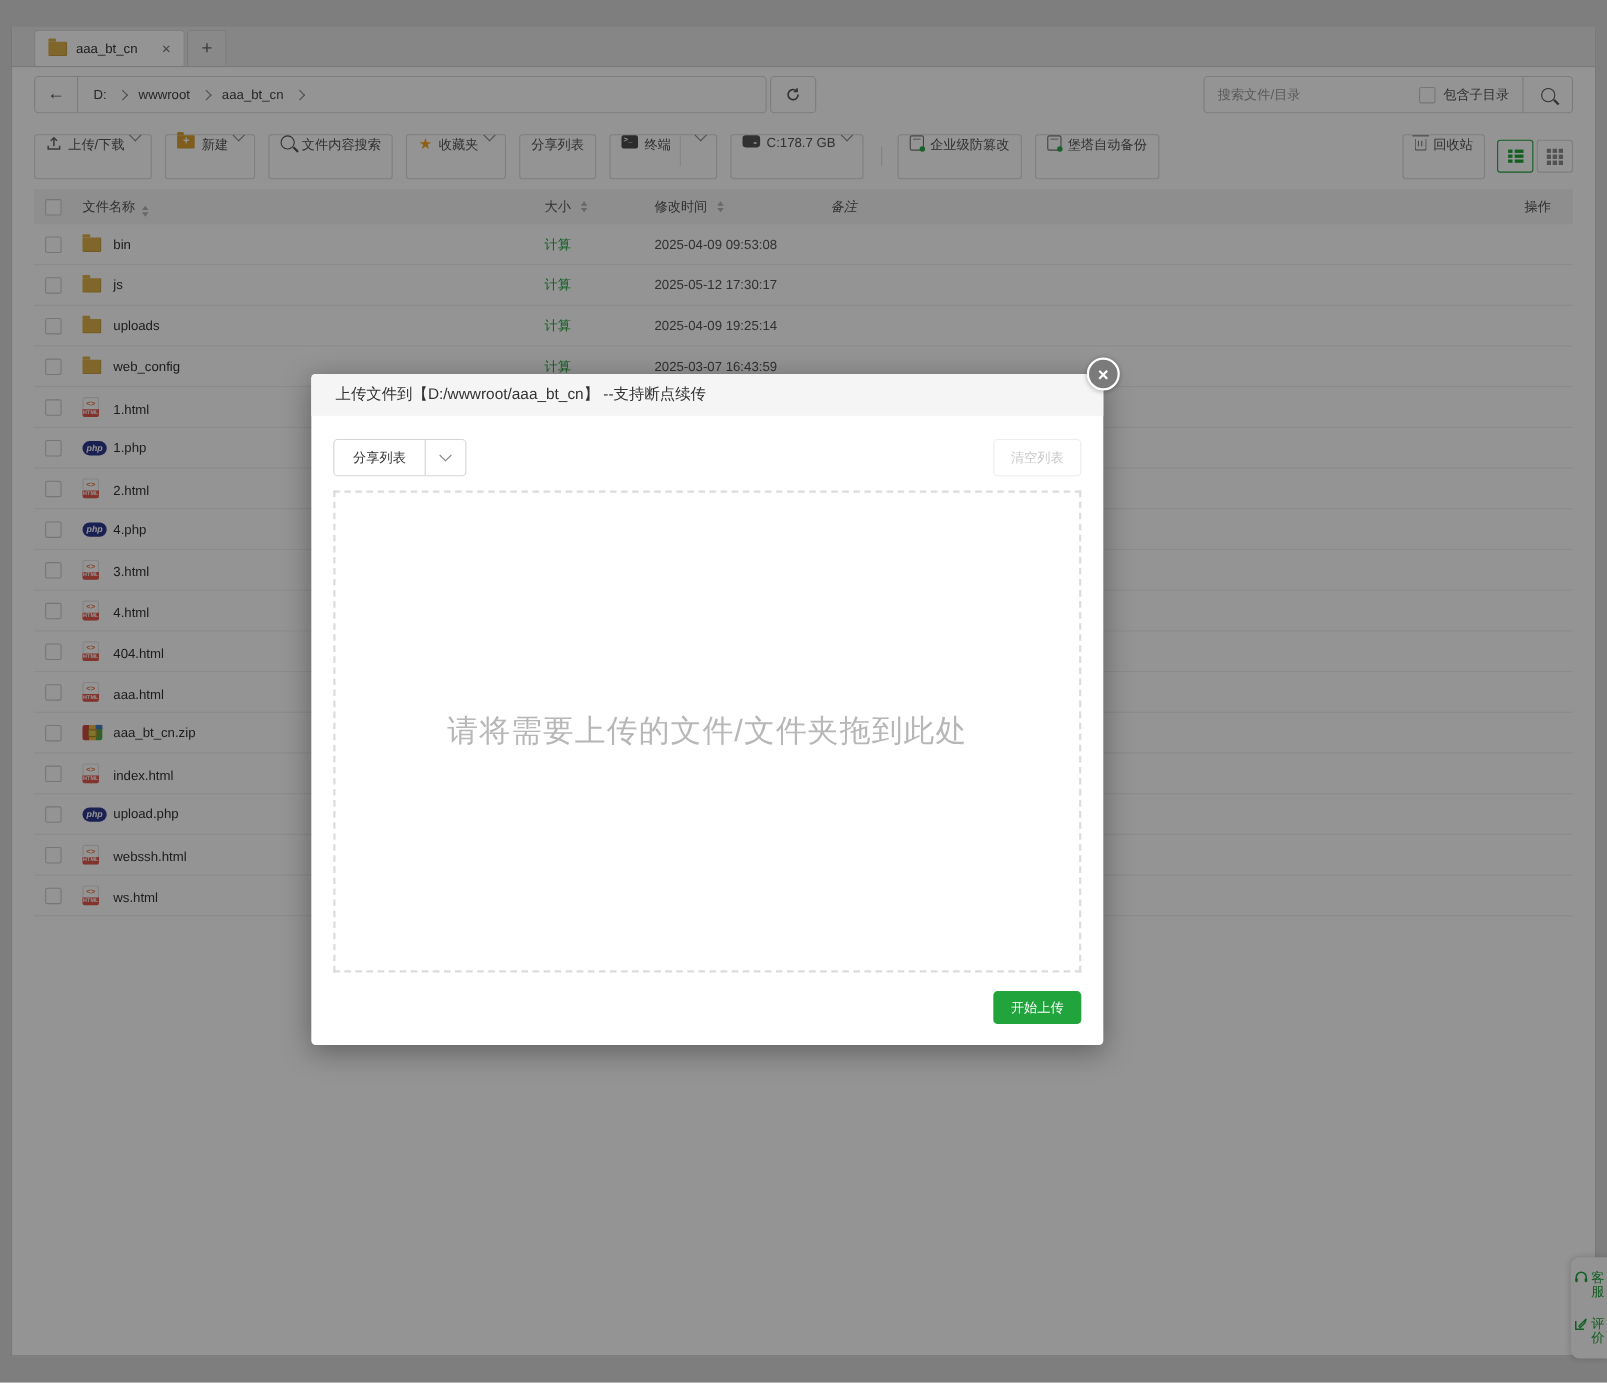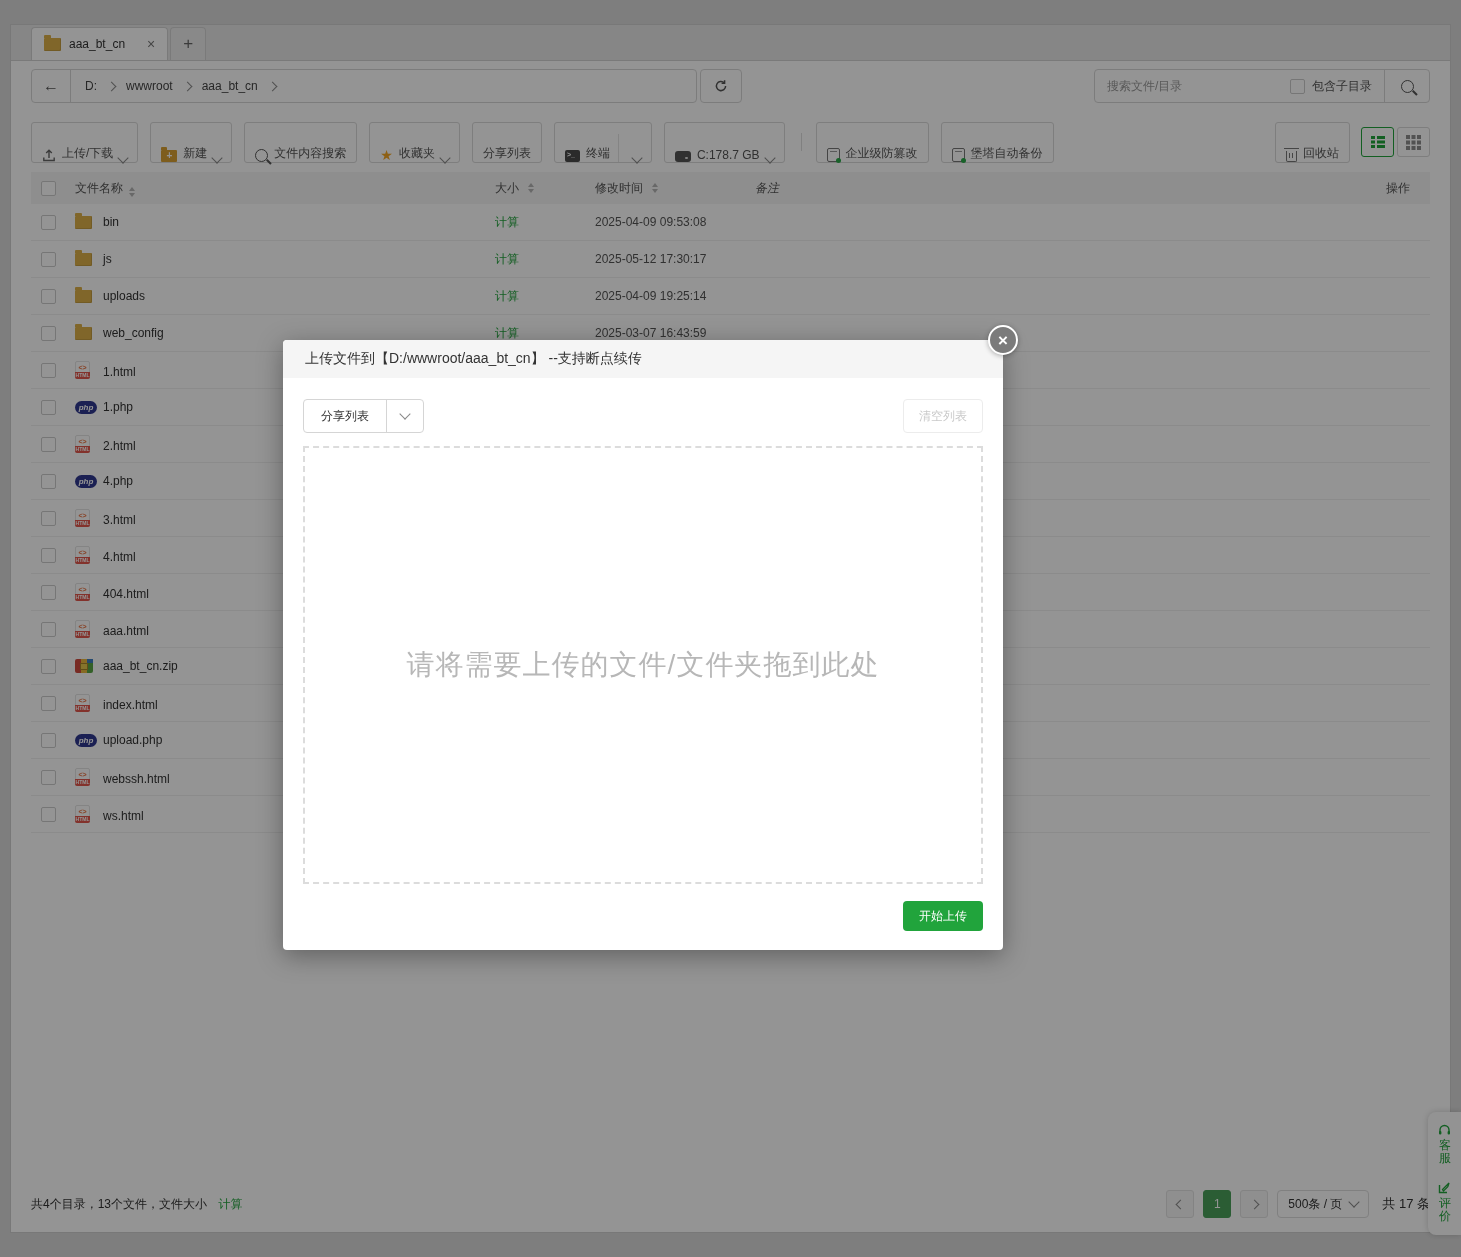--- a/index.html
+++ b/index.html
@@ -31,21 +31,21 @@
   .searchbox input{border:none;outline:none;flex:1;padding:0 12px;font-size:12px;color:#333;background:transparent;font-family:inherit;}
   .searchbox input::placeholder{color:#9a9a9a;}
   .cb{width:15px;height:15px;border:1px solid #ccc;border-radius:2px;background:#fff;box-sizing:border-box;flex:none;cursor:pointer;}
   .cb-label{color:#555;margin:0 12px 0 7px;white-space:nowrap;}
   .search-btn{width:44px;height:100%;border-left:1px solid #d6d6d6;display:flex;align-items:center;justify-content:center;cursor:pointer;}
   .mag{width:11px;height:11px;border:1.6px solid #555;border-radius:50%;position:relative;display:inline-block;}
   .mag::after{content:"";position:absolute;width:6px;height:1.6px;background:#555;transform:rotate(45deg);right:-5px;bottom:-2px;}
 
   
   .toolbar{position:absolute;left:20px;right:20px;top:102px;height:30px;display:flex;align-items:center;}
-  .tbtn{height:41px;border:1px solid #d9d9d9;border-radius:3px;background:#fff;display:inline-flex;align-items:flex-end;gap:6px;padding:0 10px;color:#555;box-sizing:border-box;cursor:pointer;white-space:nowrap;margin-right:12px;}
+  .tbtn{height:41px;border:1px solid #d9d9d9;border-radius:3px;background:#fff;display:inline-flex;align-items:flex-start;gap:6px;padding:0 10px;color:#555;box-sizing:border-box;cursor:pointer;white-space:nowrap;margin-right:12px;}
   .chev-d{width:7px;height:7px;border-right:1.5px solid #888;border-bottom:1.5px solid #888;transform:rotate(45deg);display:inline-block;margin-top:-4px;}
   .btn-divider{width:1px;height:28px;background:#e3e3e3;margin:0 8px 0 2px;}
   .tsep{width:1px;height:18px;background:#ddd;margin:0 14px 0 4px;}
   .tool-right{margin-left:auto;display:flex;align-items:center;}
   .viewbtn{width:33px;height:30px;border:1px solid #d9d9d9;border-radius:3px;background:#fff;display:flex;align-items:center;justify-content:center;box-sizing:border-box;cursor:pointer;}
   .viewbtn.active{border-color:#21a43c;}
   .viewbtn + .viewbtn{margin-left:3px;}
 
   
   .ic-star{color:#f5a623;font-size:14px;line-height:1;}
@@ -98,21 +98,21 @@
   .summary{color:#333;}
   .summary .size-link{margin-left:8px;}
   .pager{display:flex;align-items:center;gap:9px;}
   .pbtn{width:28px;height:28px;border:1px solid #e2e2e2;background:#f6f6f6;border-radius:3px;display:flex;align-items:center;justify-content:center;box-sizing:border-box;cursor:pointer;}
   .pbtn.page-active{background:#4ba05b;border-color:#4ba05b;color:#fff;font-size:12px;}
   .psize{height:28px;border:1px solid #ddd;border-radius:4px;padding:0 10px;display:flex;align-items:center;gap:8px;color:#333;box-sizing:border-box;cursor:pointer;background:#fff;}
   .ptotal{color:#333;font-size:13px;margin-left:4px;}
 
   
   .sidew{position:absolute;right:0;bottom:22px;width:25px;background:#fdfdfd;border-radius:8px 0 0 8px;box-shadow:0 0 6px rgba(0,0,0,.18);padding:12px 4px;display:flex;flex-direction:column;align-items:center;gap:16px;z-index:2;}
-  .sidew-item{display:flex;flex-direction:column;align-items:flex-end;gap:3px;color:#21a43c;cursor:pointer;}
+  .sidew-item{display:flex;flex-direction:row;align-items:flex-start;gap:3px;color:#21a43c;cursor:pointer;}
   .sidew-label{width:12px;word-break:break-all;text-align:center;font-size:12px;line-height:13px;}
 
   
   .backdrop{position:absolute;inset:0;background:rgba(0,0,0,0.42);z-index:5;}
   .dialog{position:absolute;left:283px;top:340px;width:720px;height:610px;background:#fff;border-radius:4px;box-shadow:0 6px 26px rgba(0,0,0,.35);z-index:10;box-sizing:border-box;}
   .dlg-head{height:38px;background:#f5f5f5;border-radius:4px 4px 0 0;display:flex;align-items:center;padding:0 22px;font-size:14px;color:#333;}
   .dlg-close{position:absolute;top:-15px;right:-15px;width:30px;height:30px;border-radius:50%;background:#7b7b7b;border:2.5px solid #fff;color:#fff;display:flex;align-items:center;justify-content:center;font-size:17px;font-weight:bold;box-sizing:border-box;box-shadow:0 1px 5px rgba(0,0,0,.3);cursor:pointer;line-height:1;}
   .dlg-body{padding:21px 20px 0;}
   .dlg-controls{display:flex;justify-content:space-between;align-items:center;}
   .split-btn{display:inline-flex;height:32px;border:1px solid #d5d5d5;border-radius:4px;overflow:hidden;background:#fff;}
@@ -546,40 +546,20 @@
             </span>
           <span class="fname">ws.html</span>
         </div>
         <div class="c3"><span class="fsize size-link"></span></div>
         <div class="c4"><span class="fmtime"></span></div>
         <div class="c5"><span class="fnote"></span></div>
         <div class="c6"></div>
       </div>
     </div>
 
-    <div class="winfooter">
-      <div class="summary">
-        <span>共4个目录，13个文件，文件大小</span>
-        <span class="size-link">计算</span>
-      </div>
-      <div class="pager">
-        <div class="pbtn">
-            <span class="chev-l"></span>
-          </div>
-        <div class="pbtn page-active">1</div>
-        <div class="pbtn">
-            <span class="chev-r"></span>
-          </div>
-        <div class="psize">
-          <span>500条 / 页</span>
-          <span class="chev-d"></span>
-        </div>
-        <span class="ptotal">共 17 条</span>
-      </div>
-    </div>
   </div>
 
   <div class="sidew">
     <div class="sidew-item">
       <svg width="13" height="12" viewBox="0 0 13 12">
           <path d="M2 9V6a4.5 4.5 0 0 1 9 0v3" fill="none" stroke="#21a43c" stroke-width="1.4"></path>
           <rect x="1" y="7" width="2.4" height="3.6" rx="1" fill="#21a43c"></rect>
           <rect x="9.6" y="7" width="2.4" height="3.6" rx="1" fill="#21a43c"></rect>
         </svg>
       <span class="sidew-label">客服</span>

